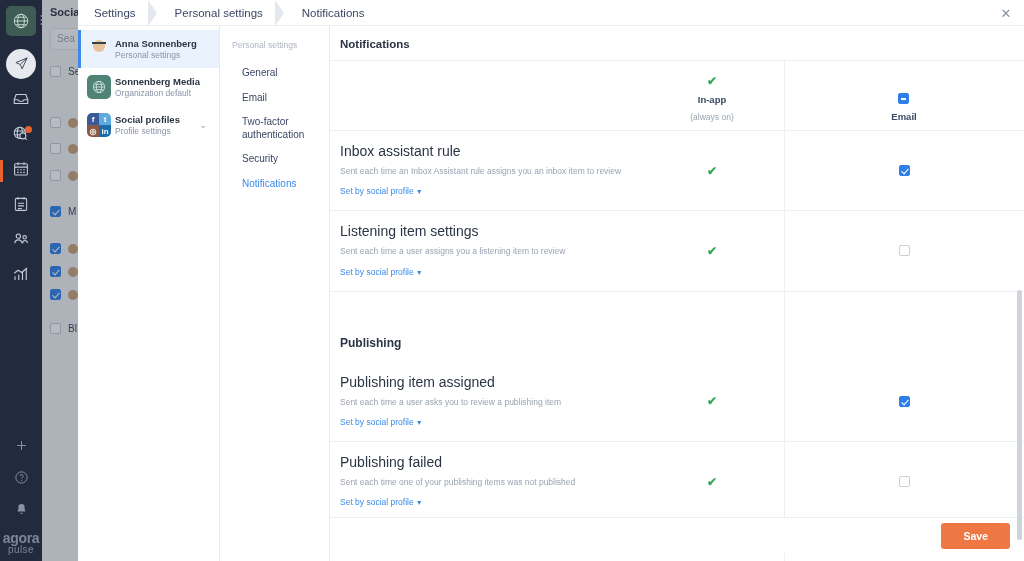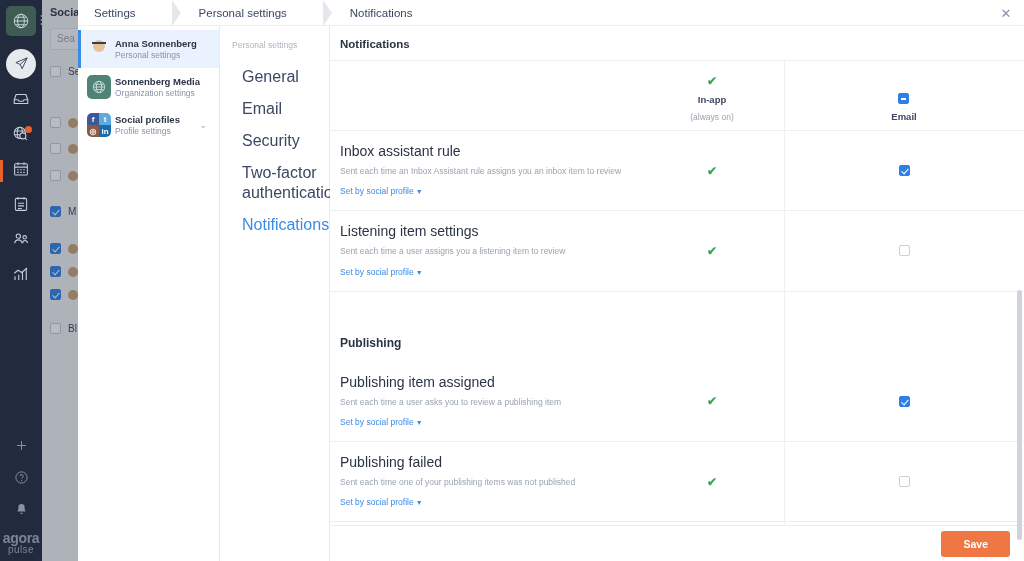--- a/index.html
+++ b/index.html
@@ -71,21 +71,21 @@
 
   
   .modal {
     position: absolute; left: 78px; top: 0; width: 946px; height: 561px;
     background: #ffffff; z-index: 3; display: flex; flex-direction: column; overflow: hidden;
   }
   .crumbbar {
     height: 26px; flex: none; background: #fff; display: flex; align-items: center;
     position: relative; border-bottom: 1px solid #eceff2;
   }
-  .crumb { display: flex; align-items: center; height: 26px; position: relative; gap: 24px; }
+  .crumb { display: flex; align-items: center; height: 26px; position: relative; }
   .crumb .txt { font-size: 11.5px; color: #3b4763; padding: 0 14px 0 18px; white-space: nowrap; }
   .crumb:first-child .txt { padding-left: 16px; }
   .crumb .sep {
     width: 0; height: 0; border-top: 13px solid transparent; border-bottom: 13px solid transparent;
     border-left: 9px solid #e4e8ed; margin-left: -2px;
   }
   .crumb .sep::after { content: ""; }
   .close-x {
     position: absolute; right: 10px; top: 5px; width: 16px; height: 16px;
     display: flex; align-items: center; justify-content: center;
@@ -107,21 +107,21 @@
   .av-photo { width: 100%; height: 100%; background: linear-gradient(#cfe1ef 0 42%, #3f7a48 42% 100%); position: relative; }
   .av-photo::before { content: ""; position: absolute; left: 6px; top: 3px; width: 12px; height: 12px; border-radius: 50%; background: #e8c39a; }
   .av-photo::after { content: ""; position: absolute; left: 5px; top: 5px; width: 14px; height: 4px; border-top: 2px solid #33404f; }
   .av-org { width: 100%; height: 100%; background: #4f8376; display: flex; align-items: center; justify-content: center; }
   .av-soc { width: 100%; height: 100%; display: grid; grid-template-columns: 1fr 1fr; grid-template-rows: 1fr 1fr; }
   .av-soc i { display: block; font-style: normal; font-size: 8px; color: #fff; font-weight: bold; display: flex; align-items: center; justify-content: center; }
 
   
   .navcol { width: 110px; flex: none; background: #fff; border-right: 1px solid #e7eaee; padding: 14px 0 0 12px; }
   .navcol .cap { font-size: 8.5px; color: #aeb5c0; margin-bottom: 11px; }
-  .navcol .it { font-size: 16px; color: #3b4763; padding: 6px 0 6px 10px; line-height: 1.25; }
+  .navcol .it { font-size: 10px; color: #3b4763; padding: 6px 0 6px 10px; line-height: 1.25; }
   .navcol .it.active { color: #3b8ae8; }
 
   
   .pane { flex: 1; min-width: 0; position: relative; display: flex; flex-direction: column; background: #fff; }
   .pane-scroll { flex: 1; overflow: hidden; position: relative; }
   .pane-head { padding: 12px 0 10px 10px; border-bottom: 1px solid #edf0f3; }
   .pane-head h1 { font-size: 11.5px; color: #2b3445; font-weight: bold; }
   .pane-head p { font-size: 9.5px; color: #8a93a6; margin-top: 8px; }
 
   .grid { position: relative; }
@@ -149,21 +149,21 @@
     border: solid #fff; border-width: 0 1.5px 1.5px 0; transform: rotate(42deg);
   }
   .cb.ind { background: #2f7fe8; border-color: #2f7fe8; }
   .cb.ind::after { content: ""; position: absolute; left: 2px; top: 4px; width: 5px; height: 1.5px; background: #fff; }
 
   .sect { padding: 22px 0 12px 10px; font-size: 12px; font-weight: bold; color: #2b3445; }
   .gap { height: 22px; }
   .restore { padding: 14px 0 14px 10px; font-size: 10px; font-weight: bold; color: #2b3445; }
 
   .footer {
-    position: absolute; left: 0; right: 0; bottom: 0; height: 36px; background: #fff;
+    position: absolute; left: 0; right: 0; bottom: 8px; height: 36px; background: #fff;
     border-top: 1px solid #eceff2; display: flex; align-items: center; justify-content: flex-end;
     padding-right: 14px; z-index: 4;
   }
   .save {
     background: #ef7744; color: #fff; font-size: 10.5px; font-weight: bold;
     border: none; border-radius: 3px; padding: 7px 22px; cursor: pointer;
   }
   .sbar { position: absolute; right: 2px; top: 290px; width: 5px; height: 250px; border-radius: 3px; background: #cfd4db; z-index: 6; }
 </style>
 </head>
@@ -356,21 +356,21 @@
             <span class="av-org">
               <svg width="16" height="16" viewBox="0 0 24 24" fill="none" stroke="#e7f0ed" stroke-width="1.1">
                   <circle cx="12" cy="12" r="8.5"></circle>
                   <ellipse cx="12" cy="12" rx="4" ry="8.5"></ellipse>
                   <path d="M3.5 12h17M5 8h14M5 16h14"></path>
                 </svg>
             </span>
           </span>
           <span class="meta">
             <span class="n" style="display:block">Sonnenberg Media</span>
-            <span class="s" style="display:block">Organization settings</span>
+            <span class="s" style="display:block">Organization default</span>
           </span>
         </div>
         <div class="acct">
           <span class="ic square">
             <span class="av-soc">
               <i style="background:#3b5998">f</i>
               <i style="background:#5ea9dd">t</i>
               <i style="background:#8a5a44">◎</i>
               <i style="background:#1b6ca8">in</i>
             </span>
@@ -380,22 +380,22 @@
             <span class="s" style="display:block">Profile settings</span>
           </span>
           <span class="chev">⌄</span>
         </div>
       </div>
 
       <div class="navcol">
         <div class="cap">Personal settings</div>
         <div class="it">General</div>
         <div class="it">Email</div>
+        <div class="it">Two-factor authentication</div>
         <div class="it">Security</div>
-        <div class="it">Two-factor authentication</div>
         <div class="it active">Notifications</div>
       </div>
 
       <div class="pane">
         <div class="pane-scroll">
 
           <div class="pane-head">
             <h1>Notifications</h1>
           </div>
 

